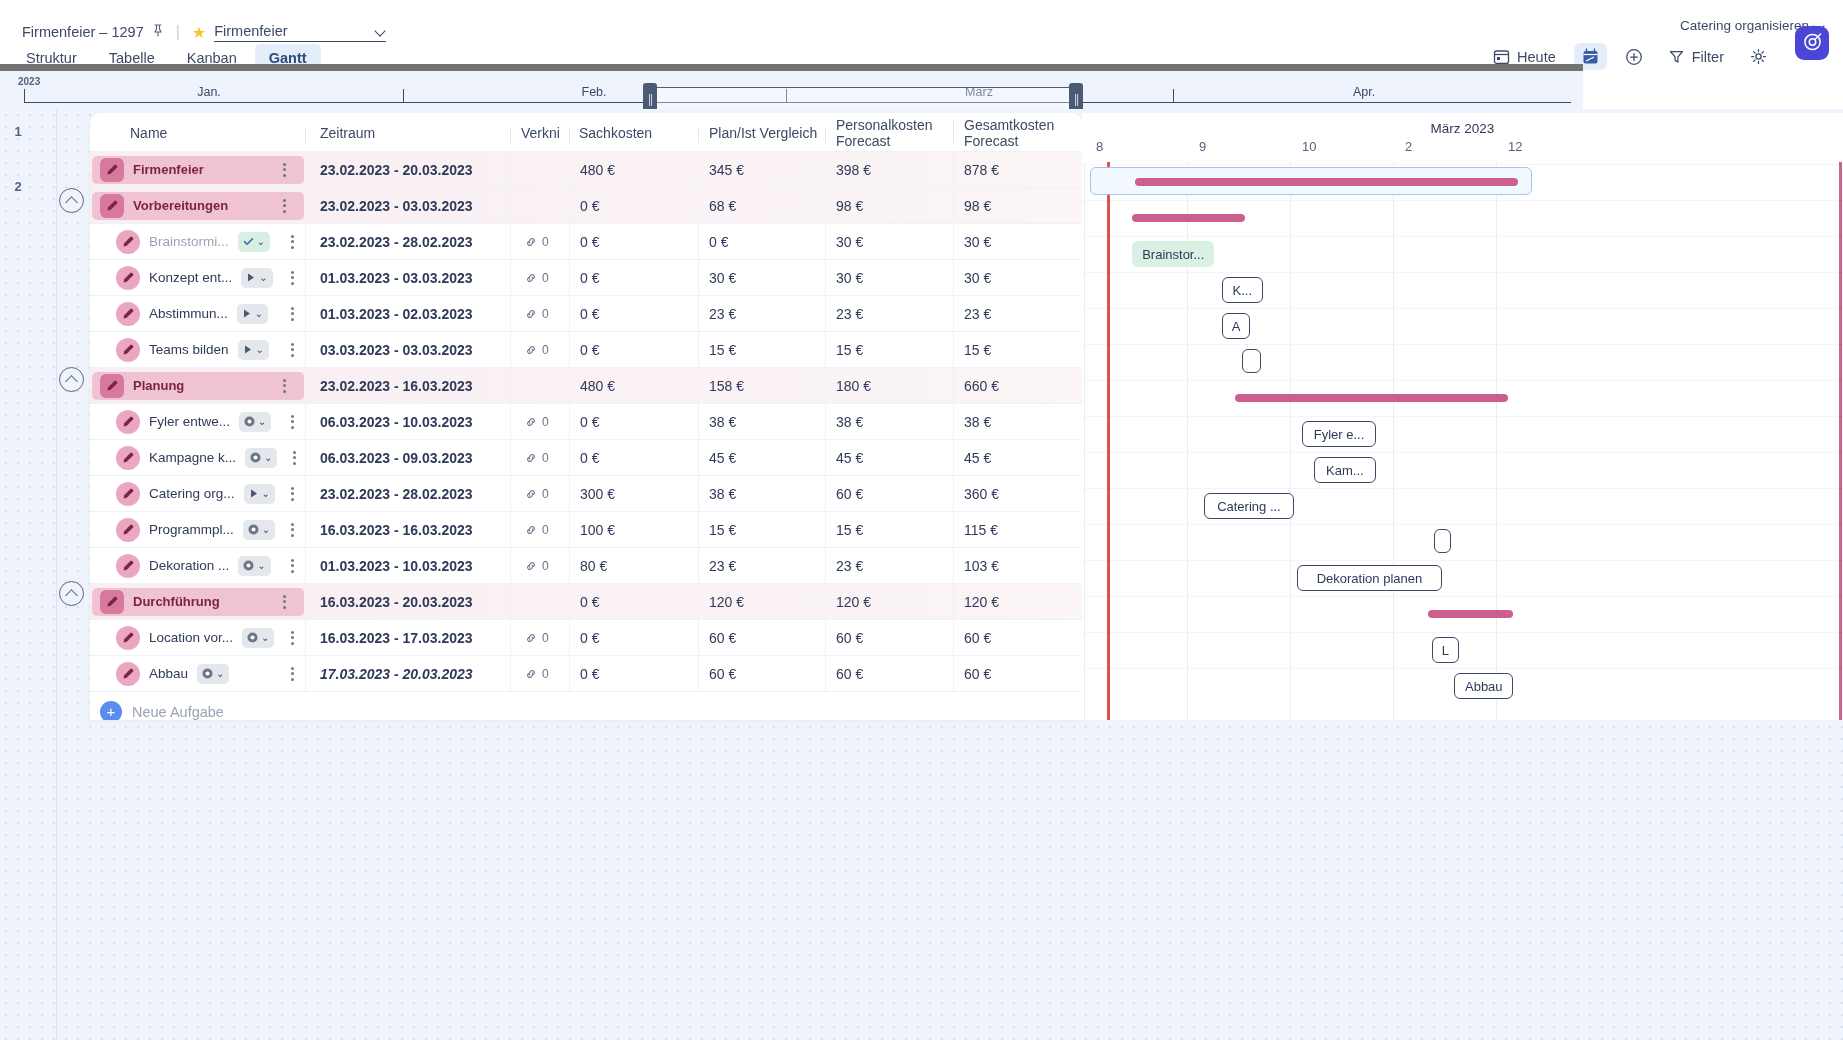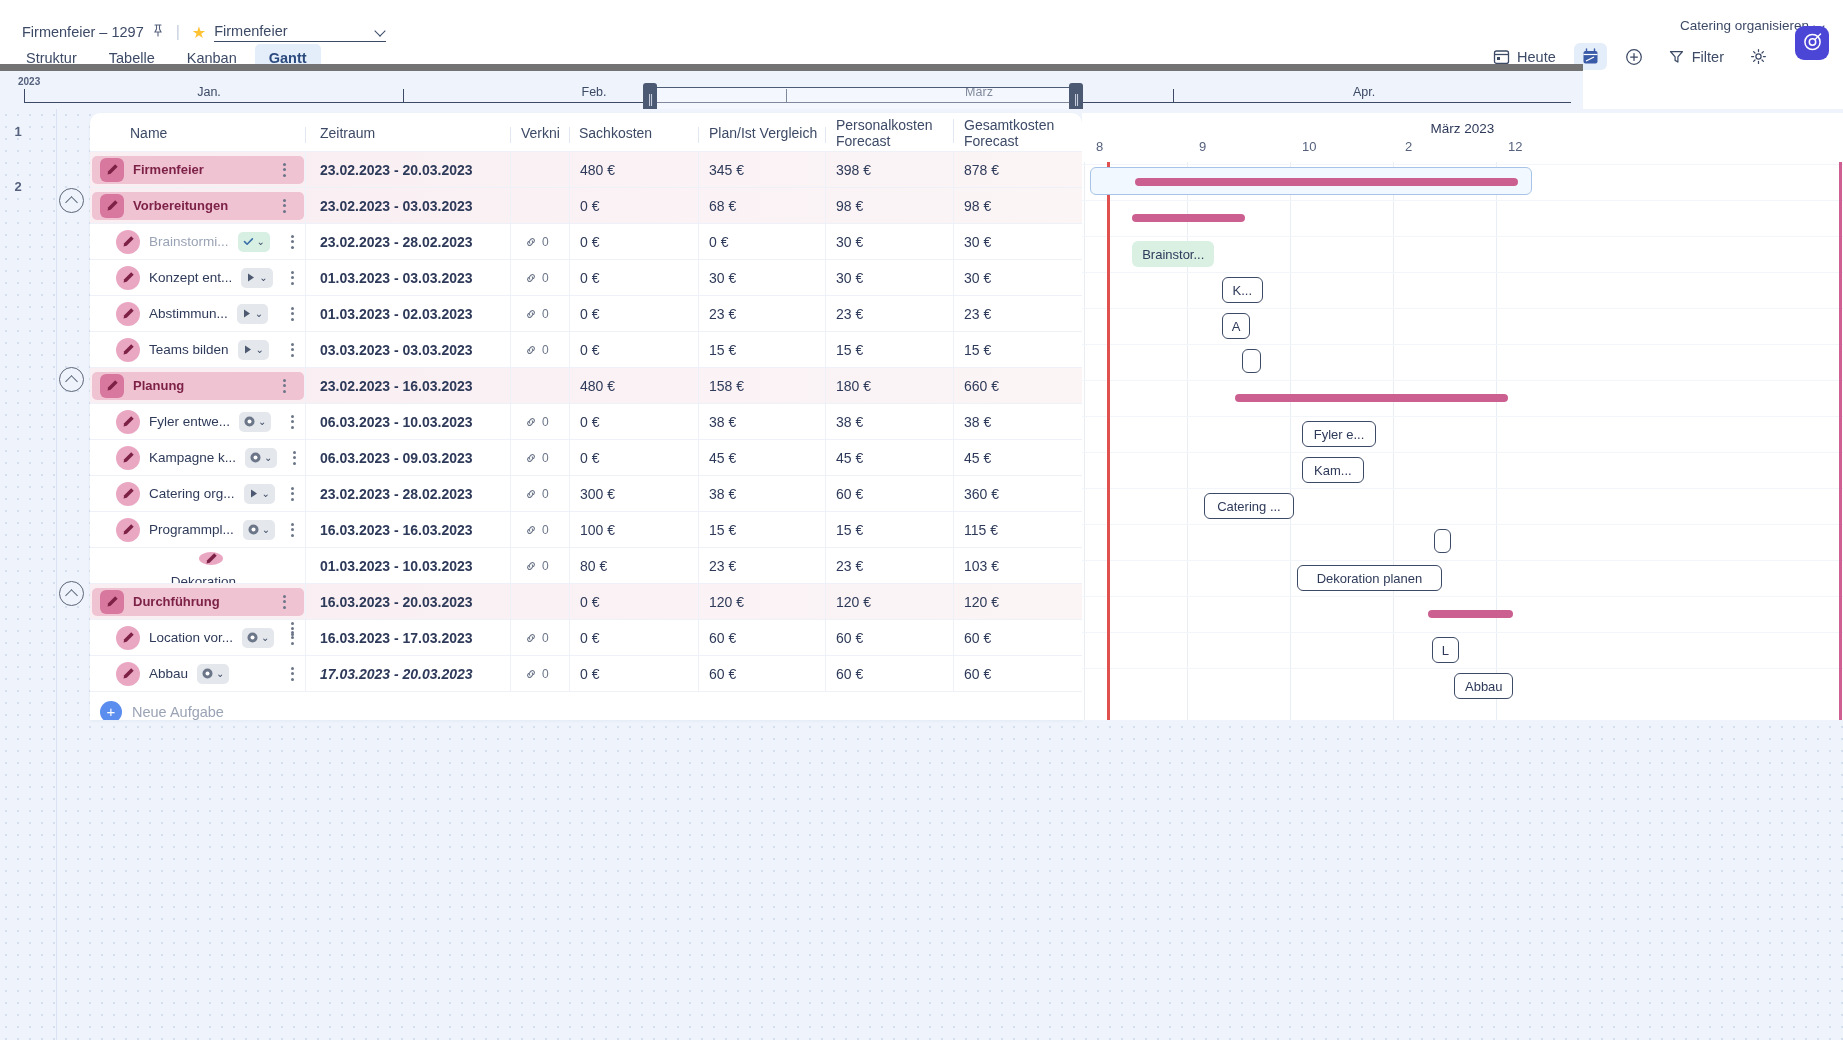--- a/index.html
+++ b/index.html
@@ -678,21 +678,21 @@
               <span>0</span>
             </span>
           </div>
           <div class="cell" style="width: 129px; padding-left: 10px;">100 €</div>
           <div class="cell" style="width: 127px; padding-left: 10px;">15 €</div>
           <div class="cell" style="width: 128px; padding-left: 10px;">15 €</div>
           <div class="cell last" style="width: 128px; padding-left: 10px;">115 €</div>
         </div>
         <div class="row">
           <div class="cell" style="width: 216px;">
-            <div class="namebox" style="width: 206px; margin-left: 18px; flex-direction: column;">
+            <div class="namebox" style="width: 206px; margin-left: 18px;">
               <span class="circico">
                 <svg width="13" height="13" viewBox="0 0 13 13">
                   <path d="M9.2 1.3l2.5 2.5-7 7-3.2.7.7-3.2z" fill="#7d2246"></path>
                 </svg>
               </span>
               <span class="nm">Dekoration ...</span>
               <span class="badge todo">
                 <svg width="11" height="11" viewBox="0 0 11 11">
                   <circle cx="5.5" cy="5.5" r="5" fill="#6c7689"></circle>
                   <circle cx="5.5" cy="5.5" r="2" fill="#fff"></circle>
@@ -865,21 +865,21 @@
     <div id="gbars">
         <div class="gsel" style="left: 8px; top: 54px; width: 442px; height: 28px;"></div>
         <div class="gbar" style="left: 53.14px; top: 65px; width: 383.16px;"></div>
         <div class="gbar" style="left: 50.05px; top: 101px; width: 113.3px;"></div>
         <div class="gpill green" style="left: 50.05px; top: 128px; min-width: 82.4px;">Brainstor...</div>
         <div class="gpill" style="left: 139.66px; top: 164px; min-width: 41.2px;">K...</div>
         <div class="gpill" style="left: 139.66px; top: 200px; min-width: 23.69px;">A</div>
         <div class="gpill tiny" style="left: 160.26px; top: 236px; min-width: 18.54px; width: 16px; height: 24px;"></div>
         <div class="gbar" style="left: 153.05px; top: 281px; width: 272.95px;"></div>
         <div class="gpill" style="left: 220px; top: 308px; min-width: 74.16px;">Fyler e...</div>
-        <div class="gpill" style="left: 220px; top: 344px; min-width: 61.8px;">Kam...</div>
+        <div class="gpill" style="left: 232px; top: 344px; min-width: 61.8px;">Kam...</div>
         <div class="gpill" style="left: 122.15px; top: 380px; min-width: 89.61px;">Catering ...</div>
         <div class="gpill tiny" style="left: 351.84px; top: 416px; min-width: 17.51px; width: 16px; height: 24px;"></div>
         <div class="gpill" style="left: 214.85px; top: 452px; min-width: 145.23px;">Dekoration planen</div>
         <div class="gbar" style="left: 345.66px; top: 497px; width: 85.49px;"></div>
         <div class="gpill" style="left: 349.78px; top: 524px; min-width: 24.72px;">L</div>
         <div class="gpill" style="left: 372.44px; top: 560px; min-width: 58.71px;">Abbau</div>
       </div>
   </div>
 
 </div>

